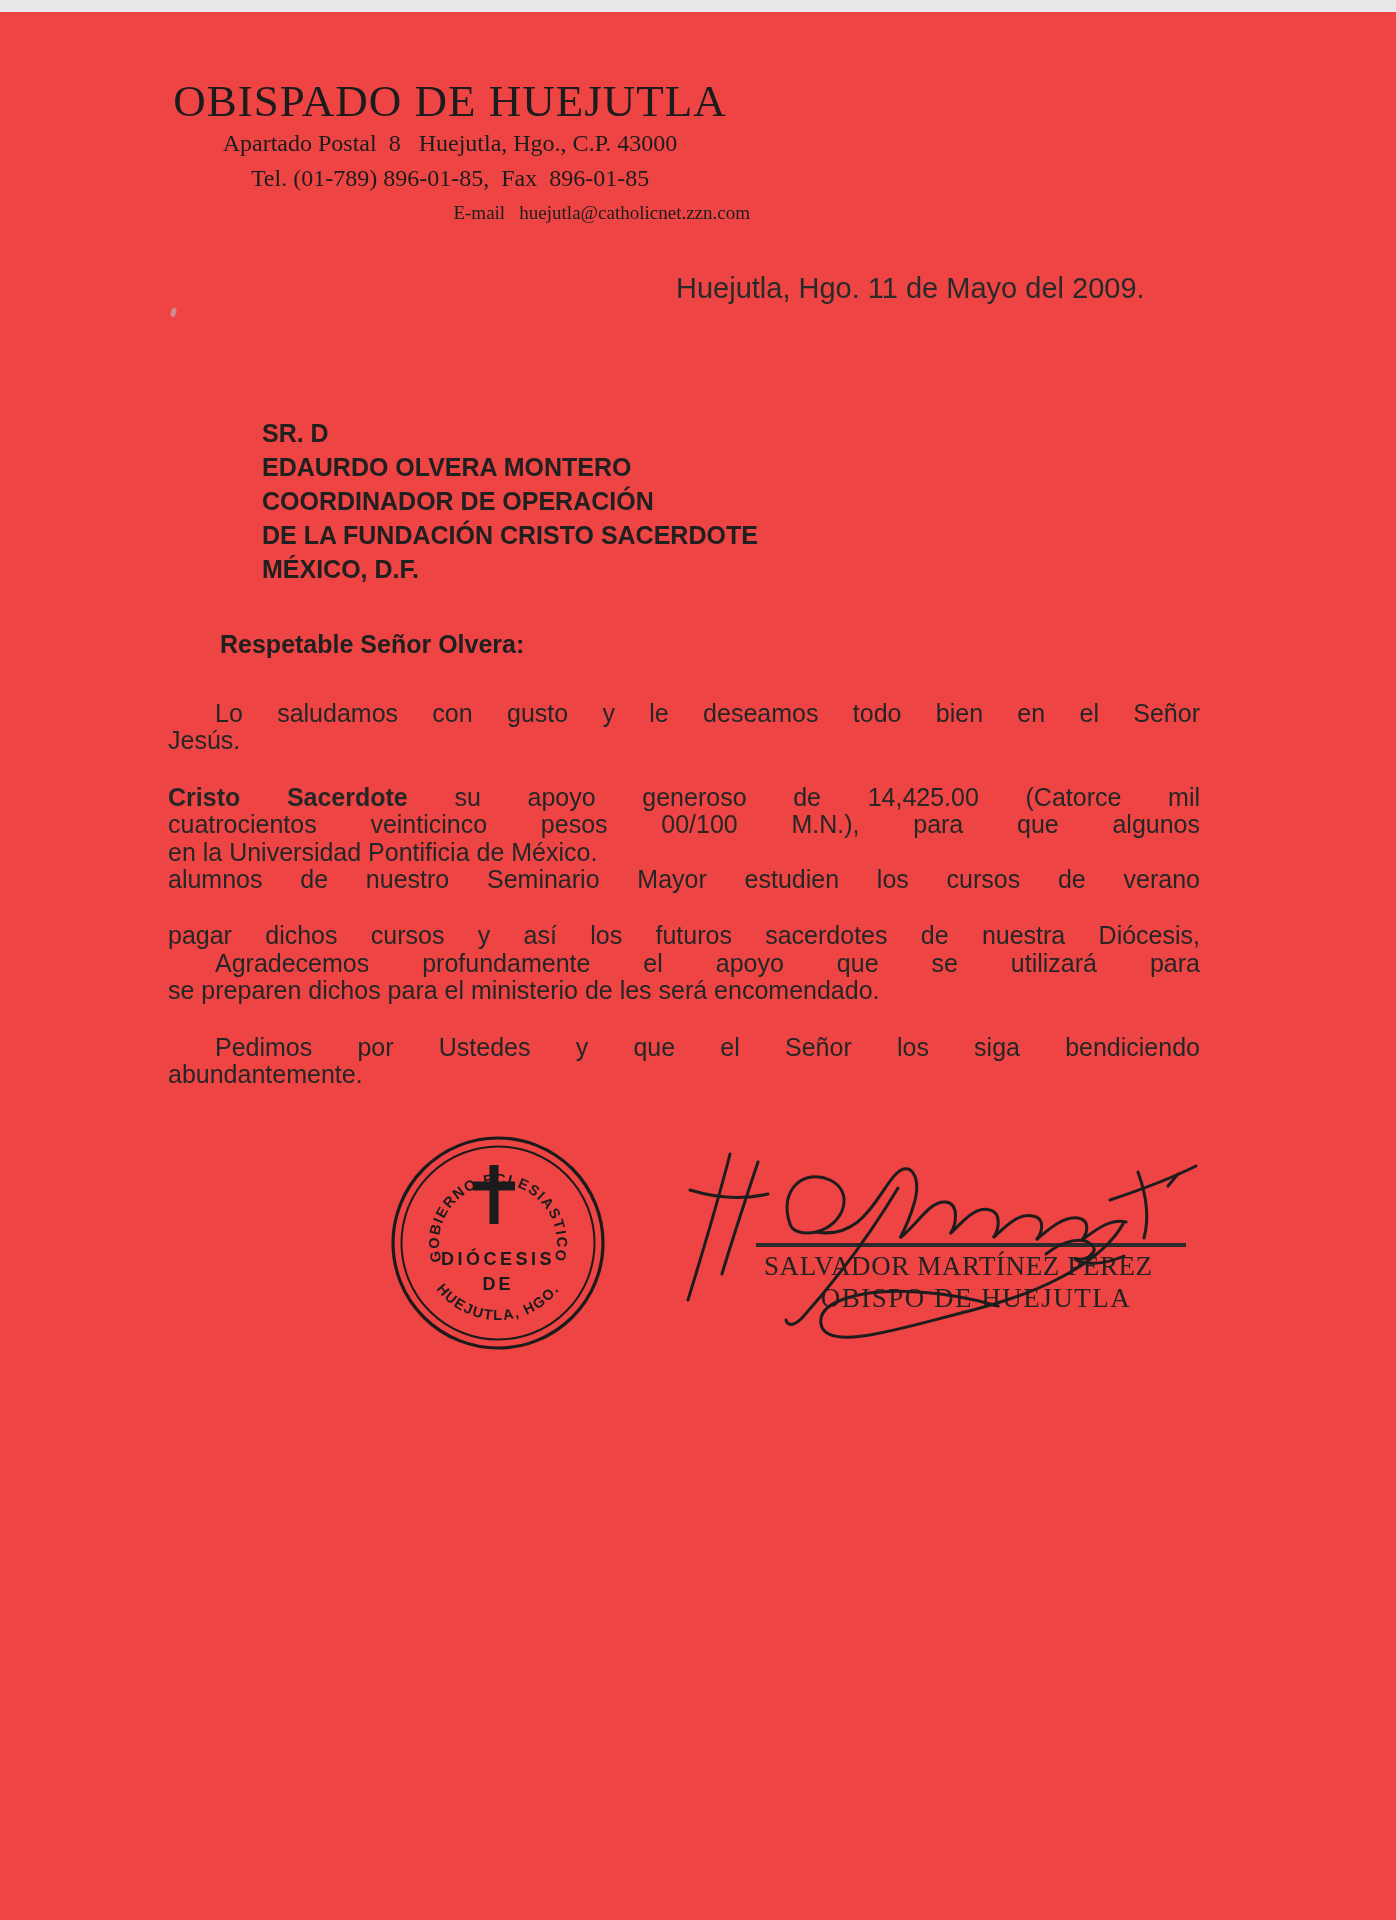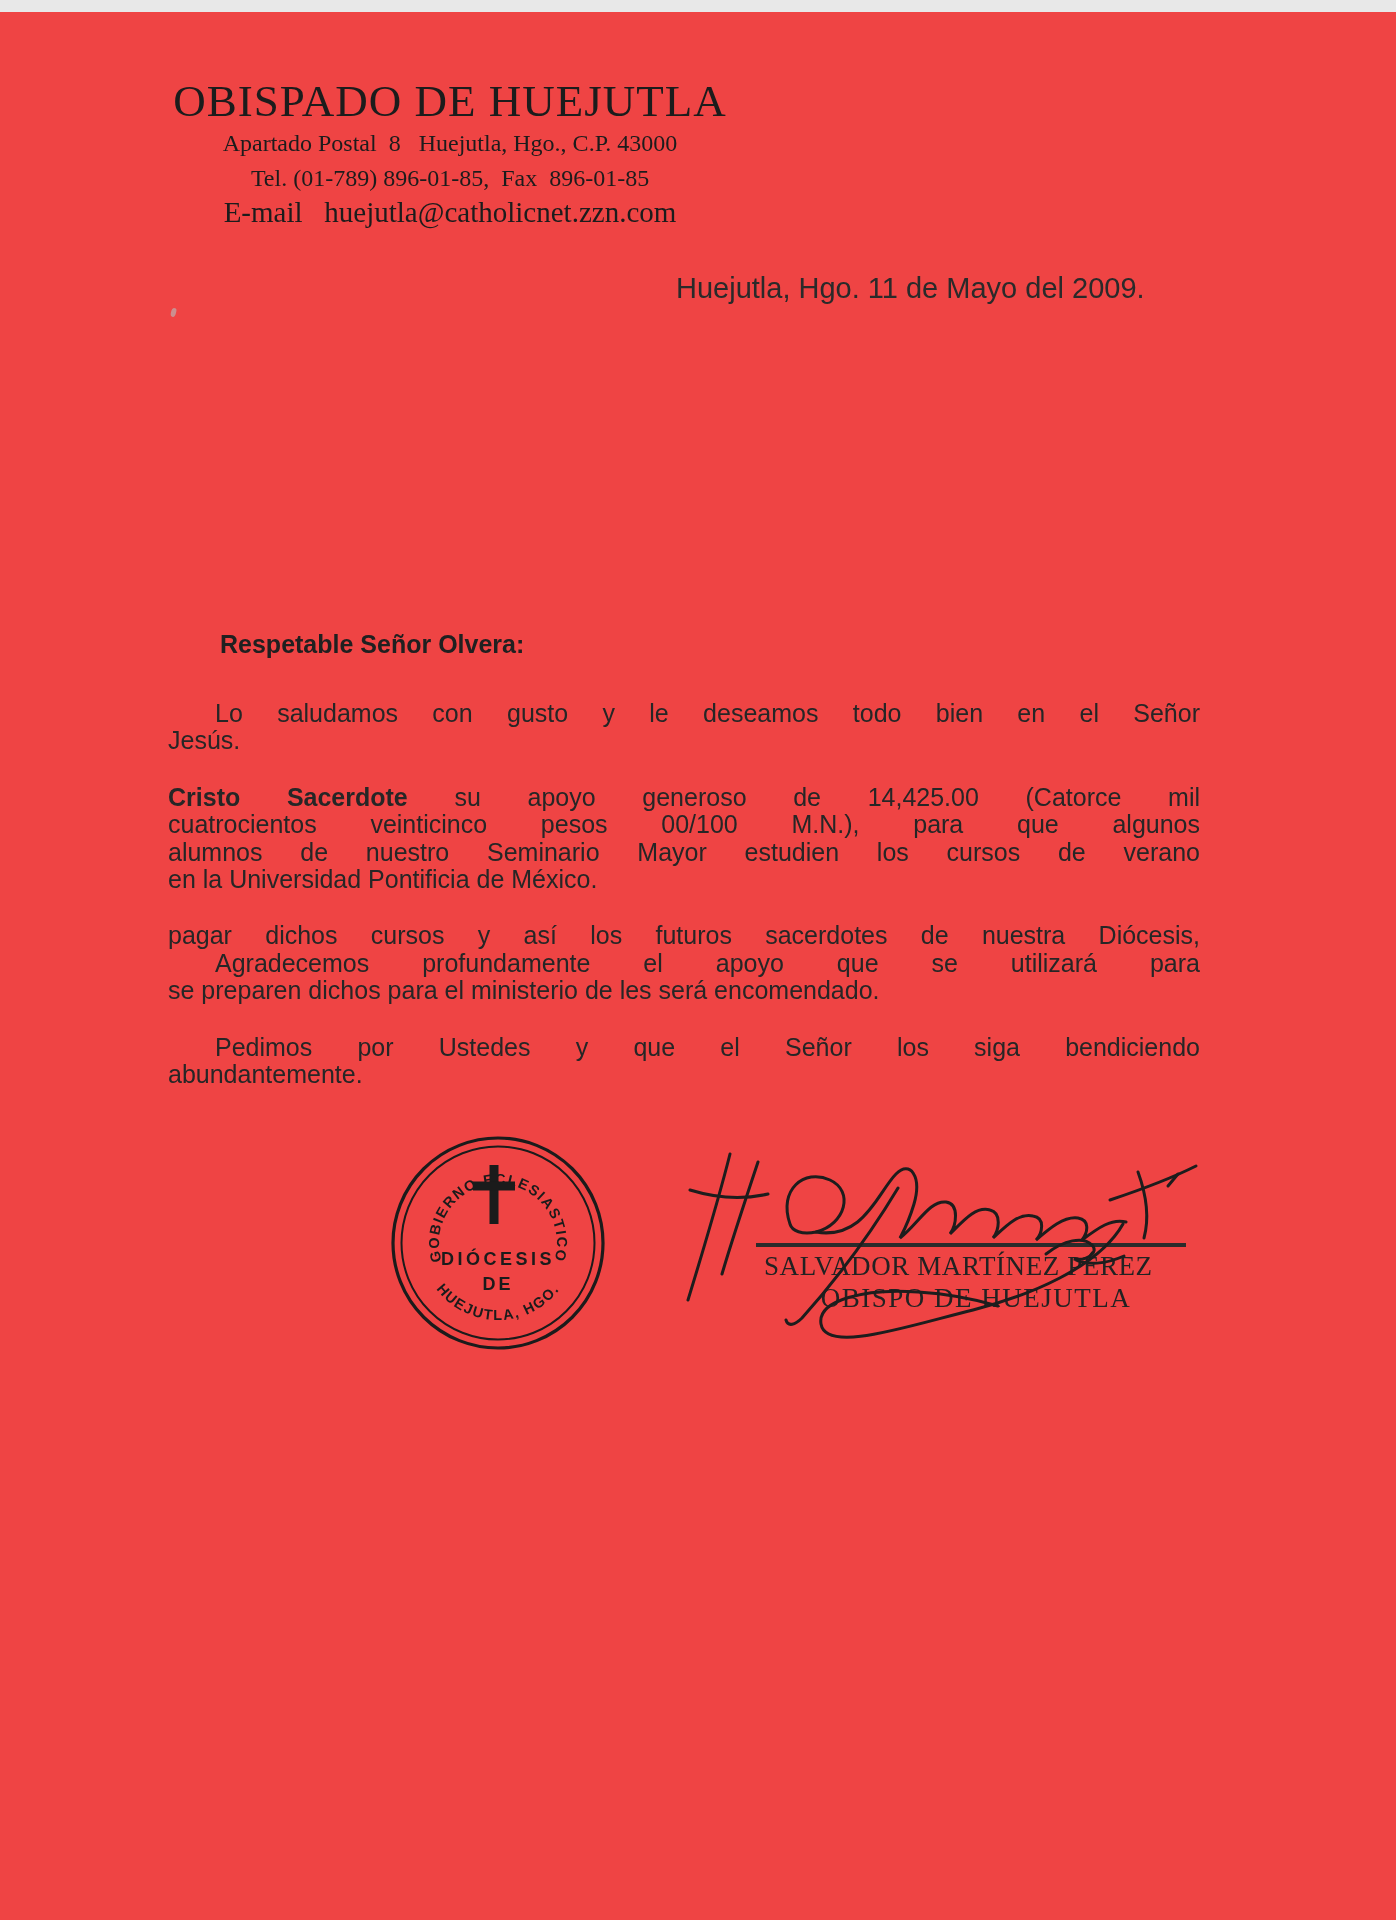--- a/index.html
+++ b/index.html
@@ -5,21 +5,21 @@
   html,body{margin:0;padding:0;background:#e8e8e8;}
   .page{
     position:relative;width:1396px;height:1920px;margin:12px auto;
     background:#ef4444;overflow:hidden;color:#242424;
     font-family:"Liberation Sans",sans-serif;
   }
   
   .letterhead{position:absolute;left:150px;top:64px;width:600px;text-align:center;color:#1c1c1c;font-family:"Liberation Serif",serif;}
   .lh-title{font-size:45px;line-height:50px;letter-spacing:1px;white-space:pre;}
   .lh-line{font-size:24px;line-height:35px;white-space:pre;}
-  .lh-line.email{font-size:29px;line-height:33px;}
+  .lh-line.email{font-size:19px;line-height:33px;text-align:right;}
   
   .date-line{position:absolute;left:676px;top:260px;font-size:29px;color:#2a2a2a;white-space:pre;}
   
   .recipient{position:absolute;left:262px;top:404px;font-weight:700;font-size:25px;line-height:34px;color:#202020;}
   
   .salutation{position:absolute;left:220px;top:618px;font-weight:700;font-size:25px;color:#202020;}
   
   .body-block{position:absolute;left:168px;top:688px;width:1032px;font-size:25px;line-height:27.4px;color:#262626;}
   .para{margin:0 0 29px 0;}
   .pline{text-align:justify;}
@@ -46,33 +46,40 @@
     <div class="lh-title">OBISPADO DE HUEJUTLA</div>
     <div class="lh-line">Apartado Postal  8   Huejutla, Hgo., C.P. 43000</div>
     <div class="lh-line">Tel. (01-789) 896-01-85,  Fax  896-01-85</div>
     <div class="lh-line email">E-mail   huejutla@catholicnet.zzn.com</div>
   </div>
 
   <div class="artifact"></div>
 
   <div class="date-line">Huejutla, Hgo. 11 de Mayo del 2009.</div>
 
+  <div class="recipient">
+    <div>SR. D</div>
+    <div>EDAURDO OLVERA MONTERO</div>
+    <div>COORDINADOR DE OPERACIÓN</div>
+    <div>DE LA FUNDACIÓN CRISTO SACERDOTE</div>
+    <div>MÉXICO, D.F.</div>
+  </div>
 
   <div class="salutation">Respetable Señor Olvera:</div>
 
   <div class="body-block">
       <div class="para">
         <div class="pline first just"><span>Lo saludamos con gusto y le deseamos todo bien en el Señor</span></div>
         <div class="pline"><span>Jesús.</span></div>
       </div>
       <div class="para">
         <div class="pline just"><span class="b">Cristo Sacerdote</span><span> su apoyo generoso de 14,425.00 (Catorce mil</span></div>
         <div class="pline just"><span>cuatrocientos veinticinco pesos 00/100 M.N.), para que algunos</span></div>
+        <div class="pline"><span>en la Universidad Pontificia de México.</span></div>
         <div class="pline just"><span>alumnos de nuestro Seminario Mayor estudien los cursos de verano</span></div>
-        <div class="pline"><span>en la Universidad Pontificia de México.</span></div>
       </div>
       <div class="para">
         <div class="pline just"><span>pagar dichos cursos y así los futuros sacerdotes de nuestra Diócesis,</span></div>
         <div class="pline first just"><span>Agradecemos profundamente el apoyo que se utilizará para</span></div>
         <div class="pline"><span>se preparen dichos para el ministerio de les será encomendado.</span></div>
       </div>
       <div class="para">
         <div class="pline first just"><span>Pedimos por Ustedes y que el Señor los siga bendiciendo</span></div>
         <div class="pline"><span>abundantemente.</span></div>
       </div>

